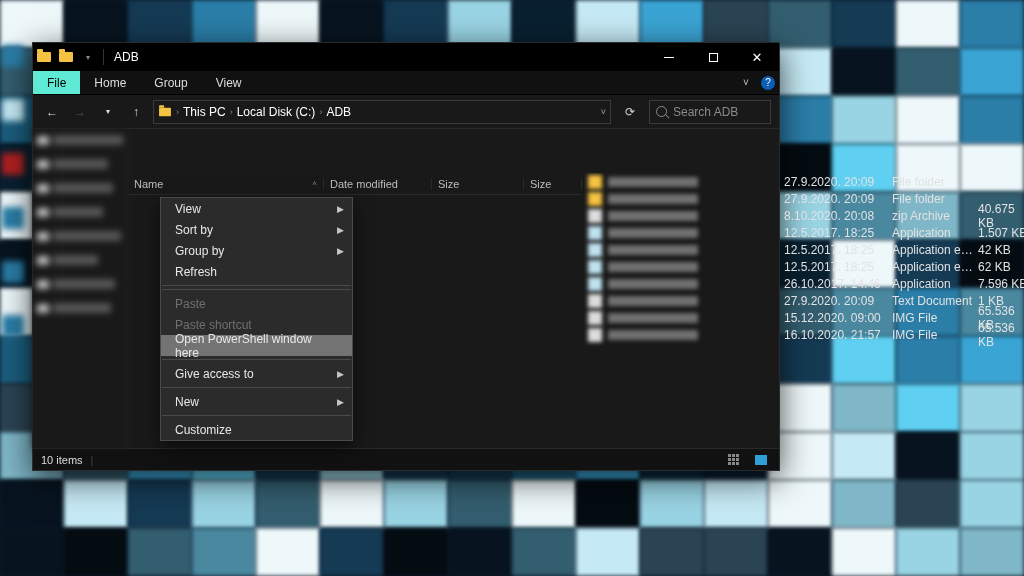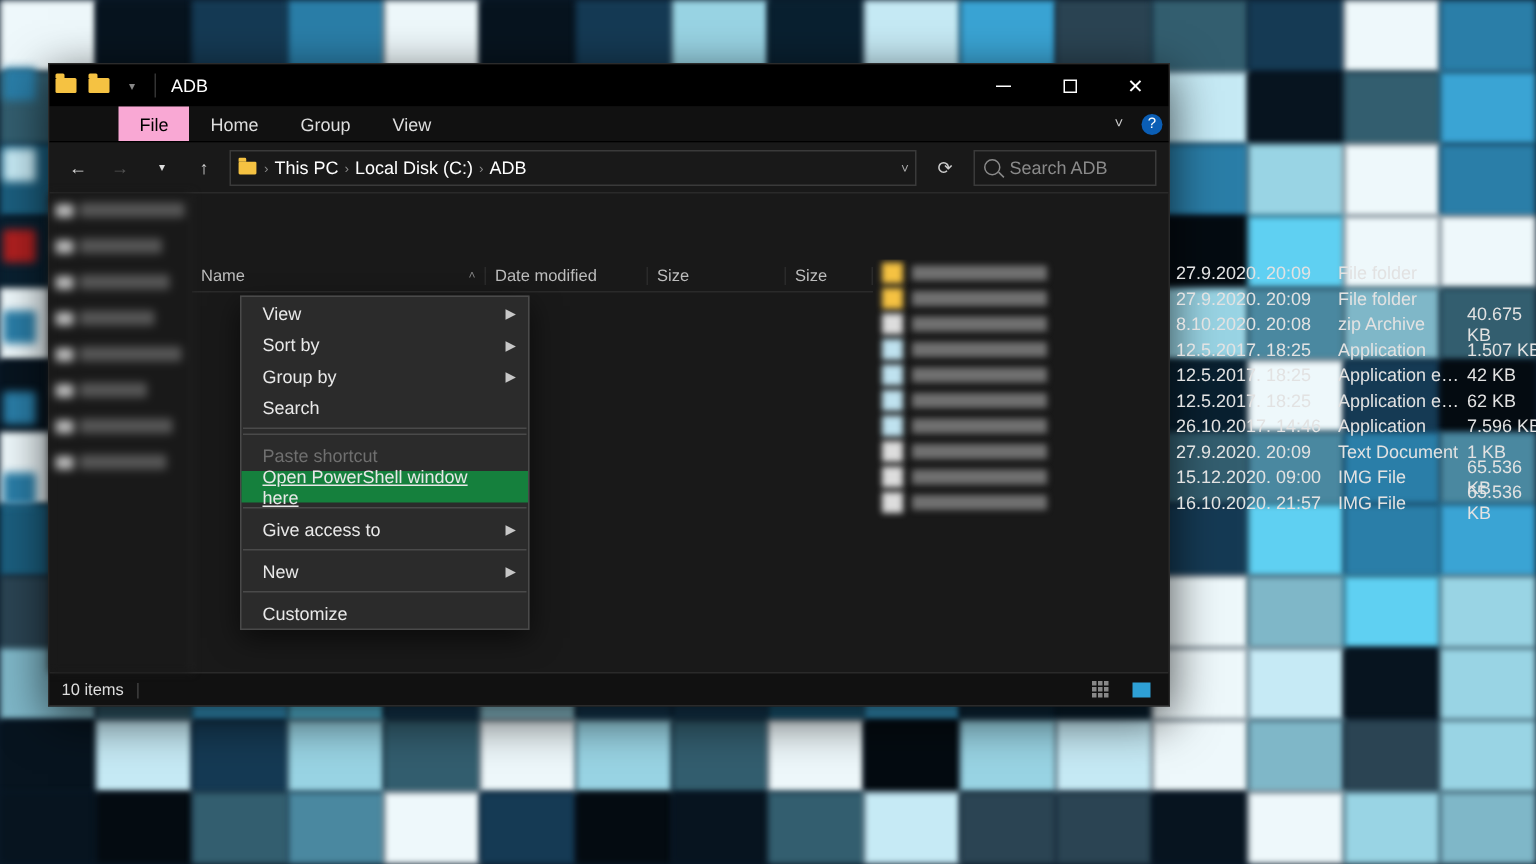--- a/index.html
+++ b/index.html
@@ -47,21 +47,21 @@
   .folder-glyph::before{content:"";position:absolute;top:-3px;left:0;width:6px;height:3px;background:#f5c242;border-radius:1px 1px 0 0;}
   .titlebar .divider{width:1px;height:16px;background:#333;margin:0 4px;}
   .titlebar .title-text{font-size:12px;color:#fff;margin-left:6px;}
   .titlebar .spacer{flex:1;}
   .winbtn{width:44px;height:28px;display:flex;align-items:center;justify-content:center;color:#fff;font-size:10px;}
   .min-line{width:10px;height:1px;background:#fff;}
   .max-sq{width:9px;height:9px;border:1px solid #fff;}
   .x-sym{font-size:13px;line-height:1;}
   
   .ribbon{height:24px;background:#111;display:flex;align-items:stretch;border-bottom:1px solid #000;}
-  .ribbon .file-tab{background:#f9a8d4;color:#000;font-size:12px;padding:0 14px;display:flex;align-items:center;margin-left:46px;}
+  .ribbon .file-tab{background:#5eead4;color:#000;font-size:12px;padding:0 14px;display:flex;align-items:center;}
   .ribbon .tab{color:#ddd;font-size:12px;padding:0 14px;display:flex;align-items:center;}
   .ribbon .rspacer{flex:1;}
   .ribbon .rend{width:22px;display:flex;align-items:center;justify-content:center;color:#ccc;font-size:10px;}
   .help-q{width:14px;height:14px;border-radius:50%;background:#0b5eb5;color:#fff;font-size:10px;display:flex;align-items:center;justify-content:center;}
   
   .navrow{height:34px;background:#191919;display:flex;align-items:center;gap:6px;padding:0 8px;border-bottom:1px solid #2a2a2a;}
   .navbtn{width:22px;height:22px;display:flex;align-items:center;justify-content:center;color:#ddd;font-size:12px;}
   .navbtn.dis{color:#555;}
   .addr{flex:1;height:24px;border:1px solid #3a3a3a;background:#191919;display:flex;align-items:center;padding:0 4px;gap:4px;font-size:12px;}
   .addr .crumb{color:#fff;}
@@ -111,21 +111,21 @@
   .ctx{
     position:absolute; left:160px; top:197px; width:193px;
     background:#2b2b2b;border:1px solid #4a4a4a;z-index:50;
     box-shadow:0 6px 18px rgba(0,0,0,.6);
     font-size:12px;color:#e8e8e8;
   }
   .ctx .mi{height:21px;display:flex;align-items:center;padding:0 24px 0 14px;position:relative;}
   .ctx .mi.dis{color:#6f6f6f;}
   .ctx .mi .arrow{position:absolute;right:8px;font-size:9px;color:#c7c7c7;}
   .ctx .sep{height:1px;background:#4a4a4a;margin:3px 1px;}
-  .ctx .mi.hl{background:#15803d;text-decoration:underline;}
+  .ctx .mi.hl{background:#737373;}
 </style>
 </head>
 <body>
 
 <div class="desktop-bg" id="bg">
     <div class="c7"></div>
     <div class="c8"></div>
     <div class="c1"></div>
     <div class="c3"></div>
     <div class="c7"></div>
@@ -548,23 +548,24 @@
     <div class="viewbtn">
         <div class="vb-lrg"></div>
       </div>
   </div>
 </div>
 
 <div class="ctx" id="ctx">
     <div class="mi">View<span class="arrow">▶</span></div>
     <div class="mi">Sort by<span class="arrow">▶</span></div>
     <div class="mi">Group by<span class="arrow">▶</span></div>
-    <div class="mi">Search</div>
+    <div class="mi">Refresh</div>
     <div class="sep"></div>
     <div class="sep"></div>
+    <div class="mi dis">Paste</div>
     <div class="mi dis">Paste shortcut</div>
     <div class="mi hl">Open PowerShell window here</div>
     <div class="sep"></div>
     <div class="mi">Give access to<span class="arrow">▶</span></div>
     <div class="sep"></div>
     <div class="mi">New<span class="arrow">▶</span></div>
     <div class="sep"></div>
     <div class="mi">Customize</div>
   </div>
 

